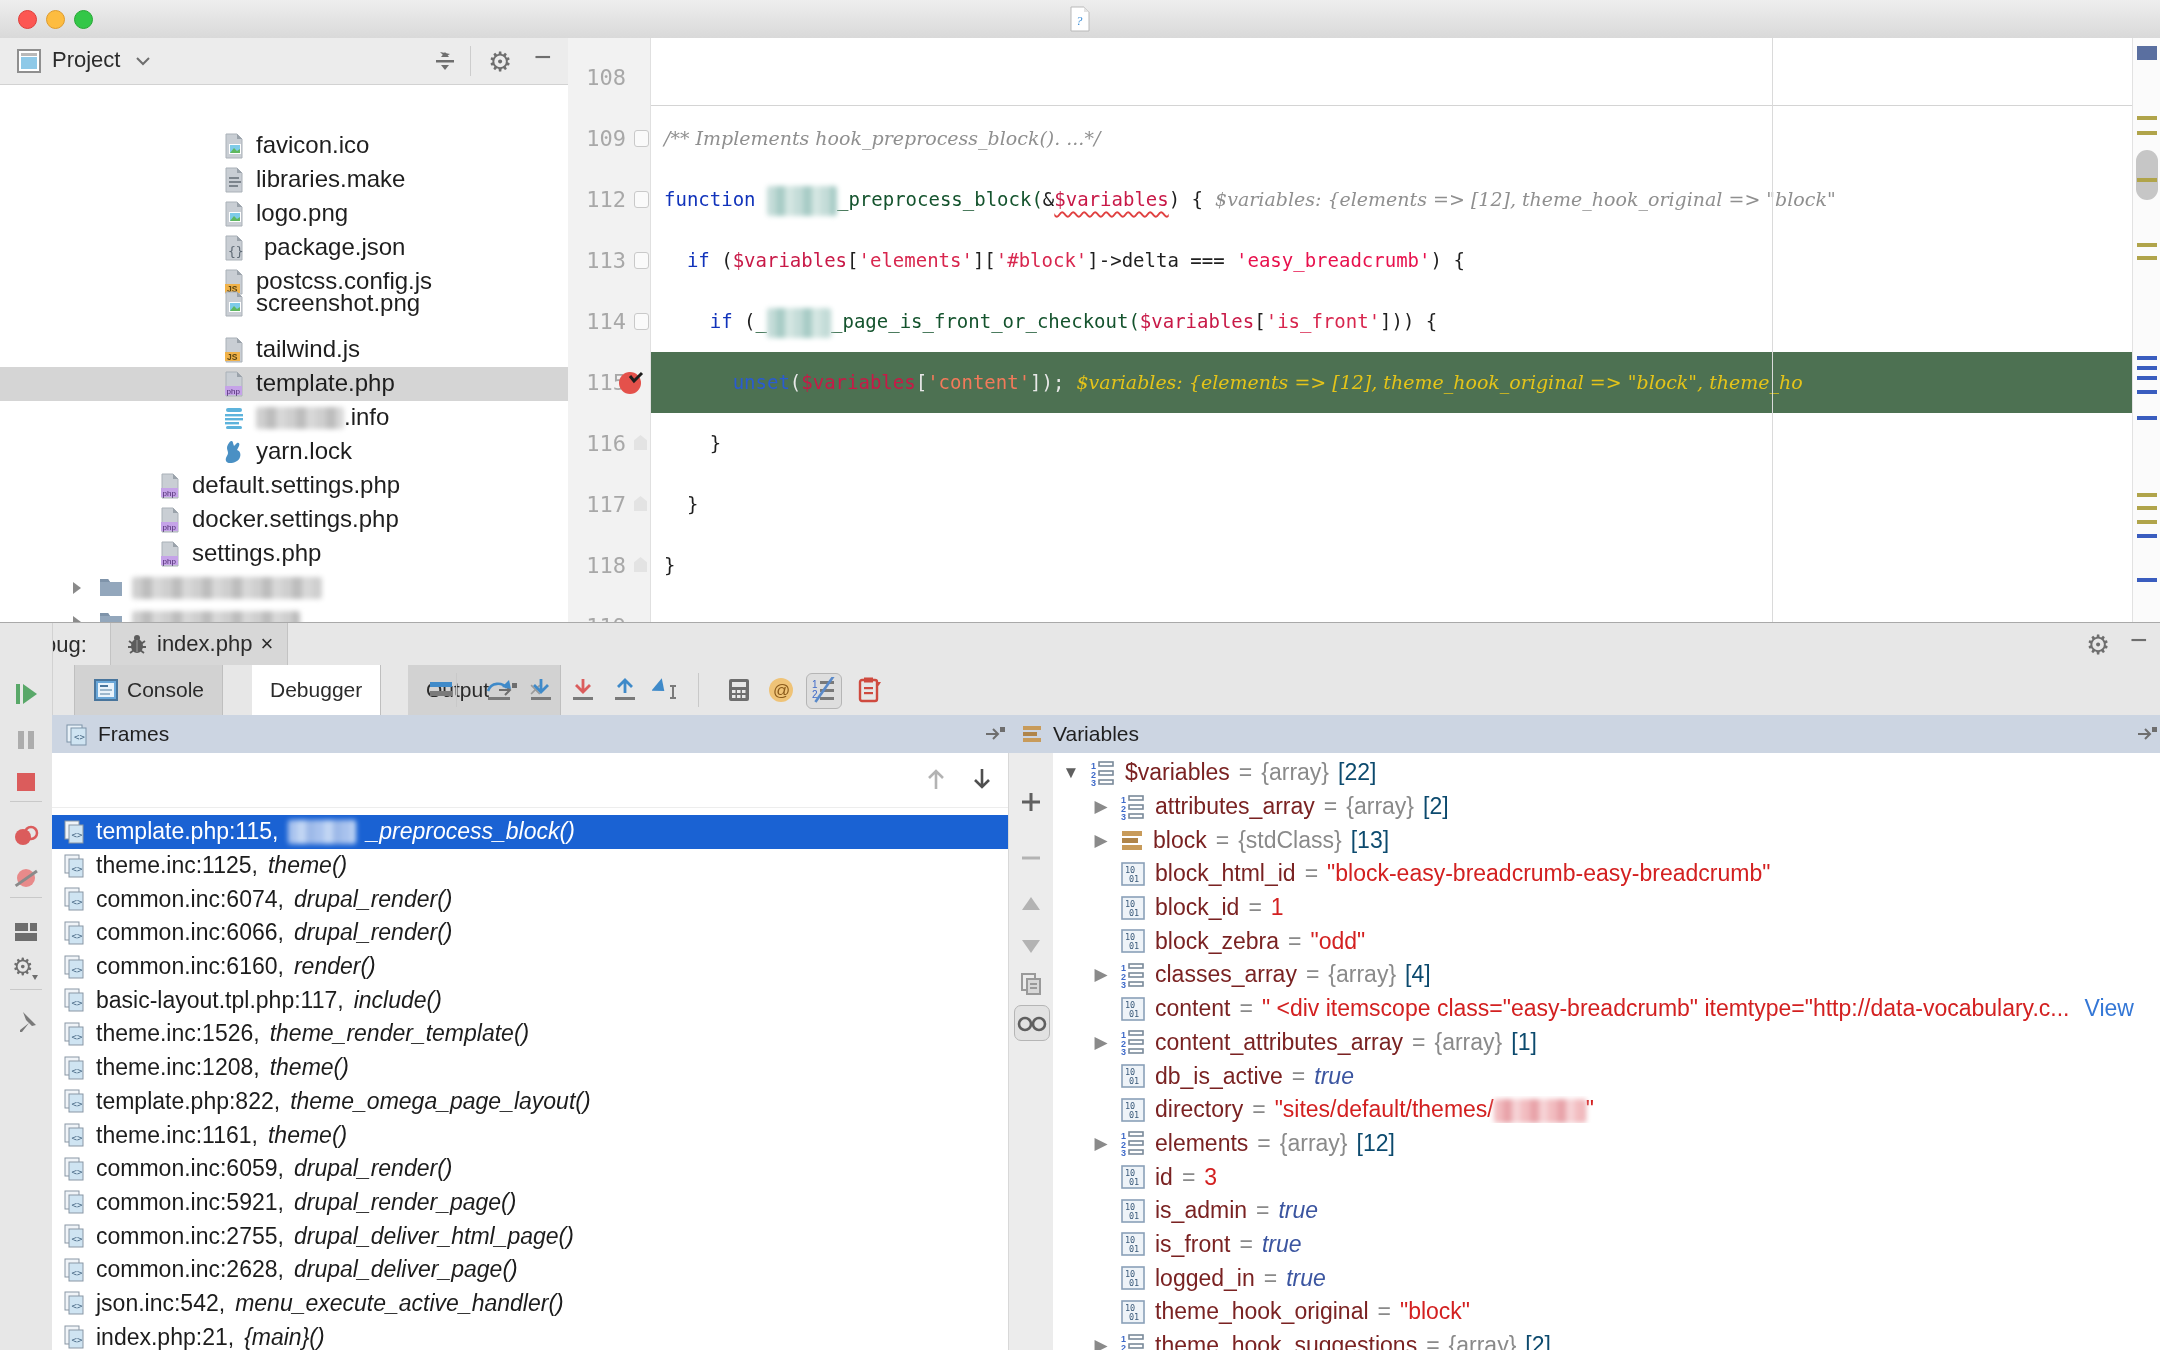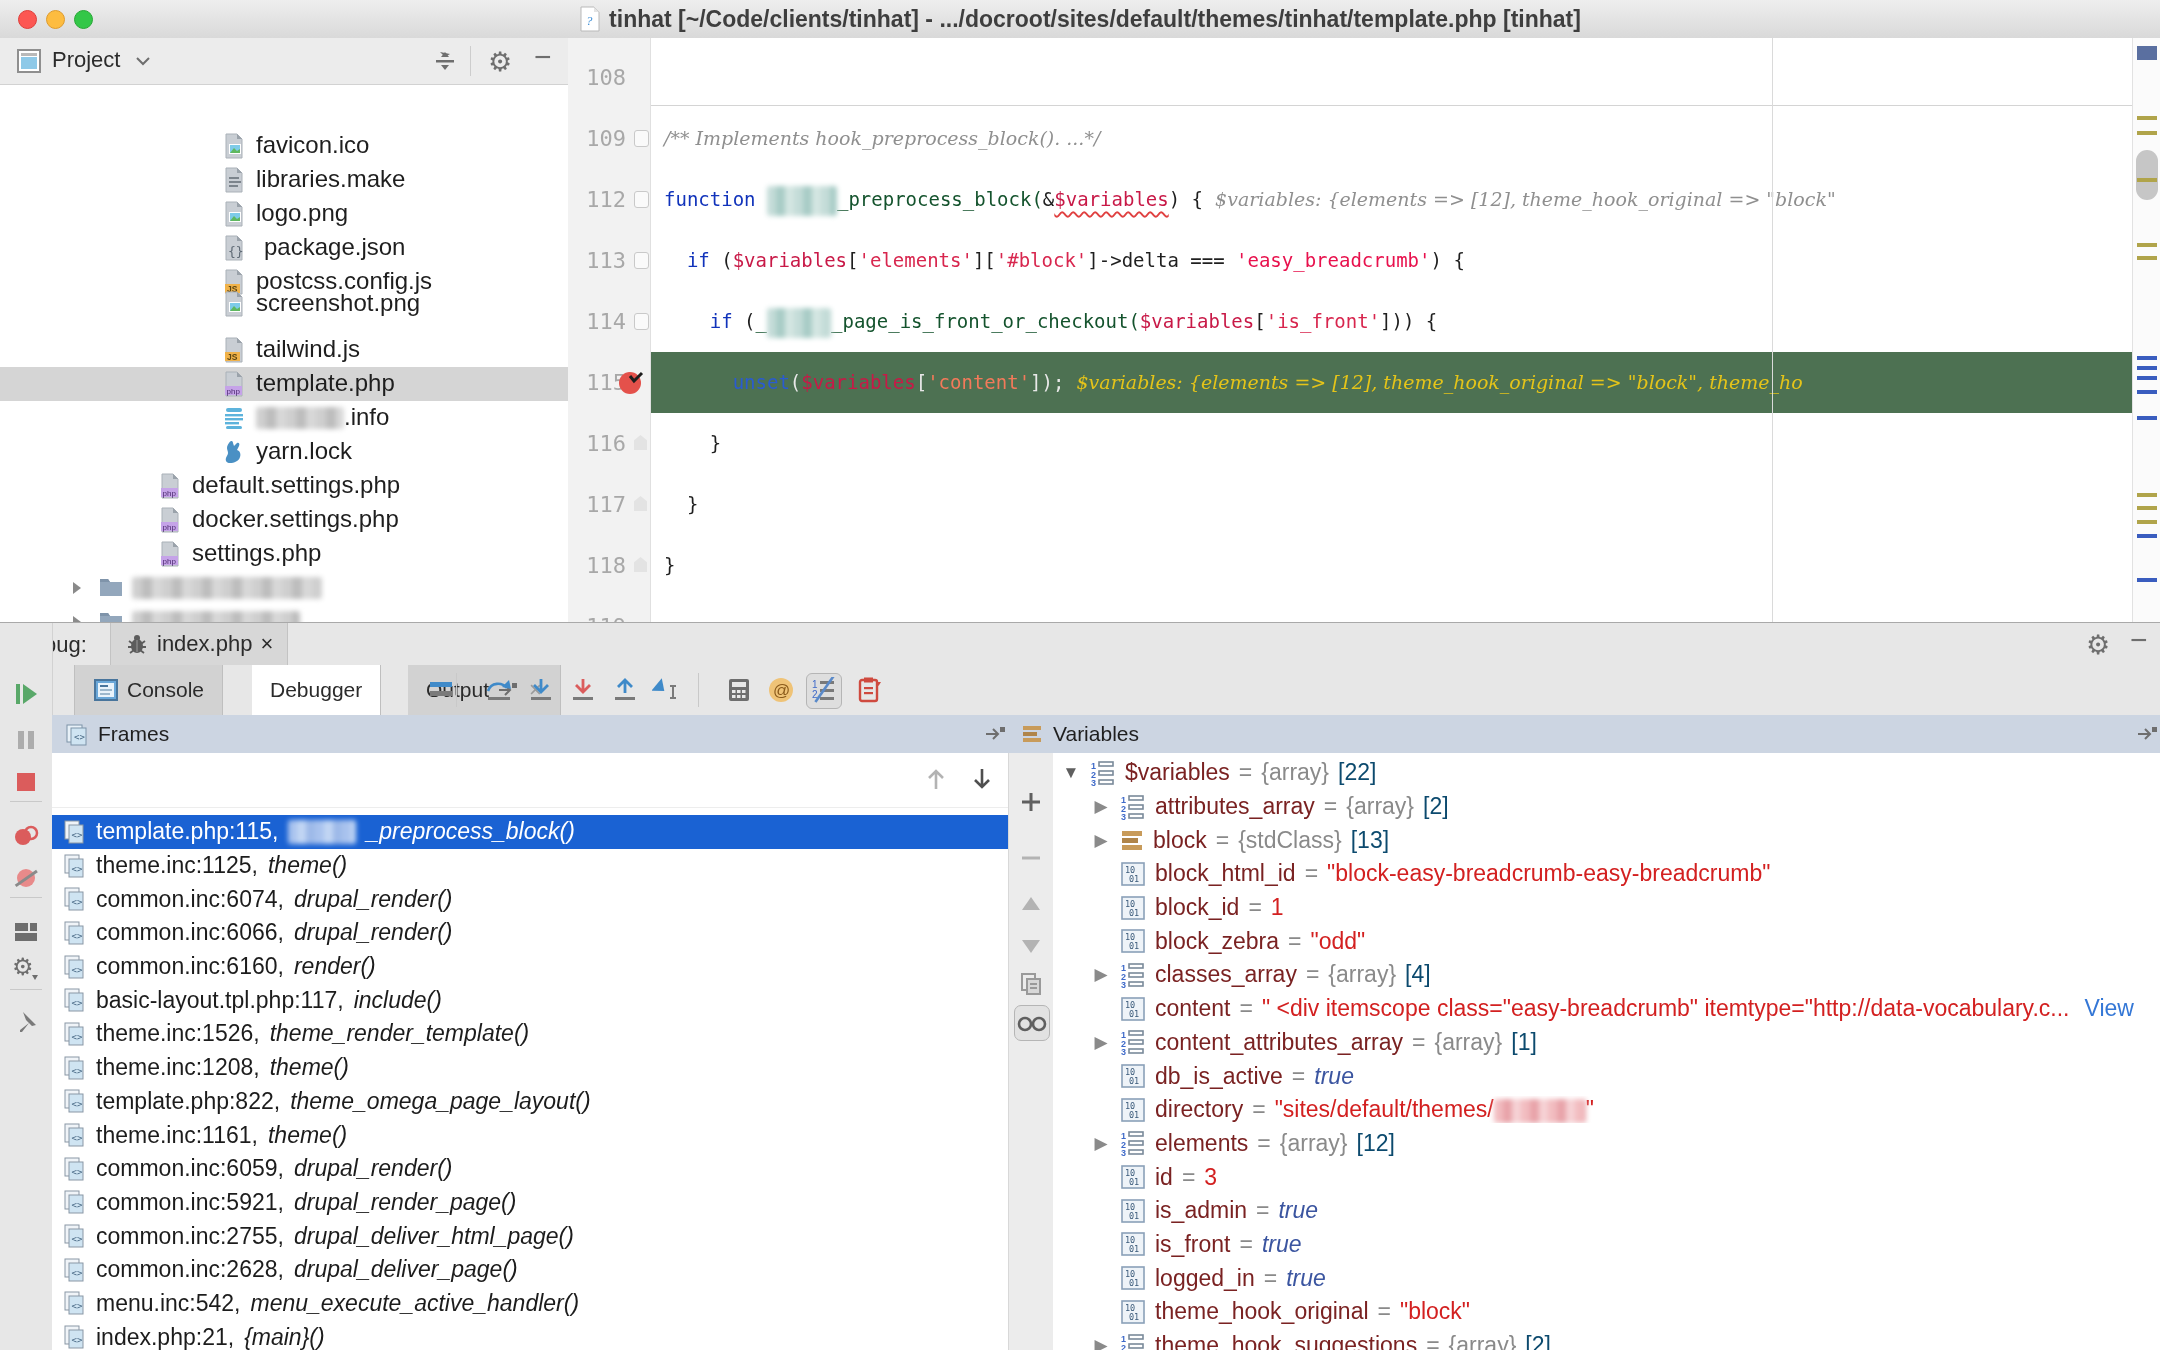--- a/index.html
+++ b/index.html
@@ -111,21 +111,20 @@
   <div class="traffic" style="left:46px;background:#fdbc40;border:1px solid #de9b2d;"></div>
   <div class="traffic" style="left:74px;background:#33c748;border:1px solid #27a835;"></div>
   <div id="title-center" class="abs">
     <span>
       <svg width="22" height="26" viewBox="0 0 22 26">
           <path d="M2 1h13l5 5v19H2z" fill="#fff" stroke="#b9b9b9"></path>
           <path d="M15 1l5 5h-5z" fill="#e4e4e4"></path>
           <text x="7" y="19" font-size="13" fill="#3e8fd6" font-family="serif" font-style="italic">?</text>
         </svg>
     </span>
-    <span id="window-title">tinhat [~/Code/clients/tinhat] - .../docroot/sites/default/themes/tinhat/template.php [tinhat]</span>
   </div>
 </div>
 
 <div id="project" class="abs">
   <div id="project-header" class="abs">
     <span class="abs" style="left:16px;top:10px;">
       <svg width="26" height="26" viewBox="0 0 26 26">
           <rect x="2" y="2" width="22" height="22" fill="#fff" stroke="#8f8f8f" stroke-width="2"></rect>
           <rect x="5" y="9" width="16" height="12" fill="#8ec9e8"></rect>
           <rect x="5" y="5" width="16" height="3" fill="#b9b9b9"></rect>
@@ -771,21 +770,21 @@
           <span class="func">drupal_deliver_page()</span>
         </div>
         <div class="frame-row">
           <span>
             <svg width="24" height="26" viewBox="0 0 24 26">
               <rect x="3" y="2" width="14" height="18" fill="#f0f4f8" stroke="#8a97a5"></rect>
               <rect x="7" y="6" width="14" height="18" fill="#cfe4f2" stroke="#8a97a5"></rect>
               <text x="9.5" y="19" font-size="9" fill="#4a6a86" font-family="monospace">&lt;&gt;</text>
             </svg>
           </span>
-          <span>menu.inc:542, </span>
+          <span>json.inc:542, </span>
           <span class="func">menu_execute_active_handler()</span>
         </div>
         <div class="frame-row">
           <span>
             <svg width="24" height="26" viewBox="0 0 24 26">
               <rect x="3" y="2" width="14" height="18" fill="#f0f4f8" stroke="#8a97a5"></rect>
               <rect x="7" y="6" width="14" height="18" fill="#cfe4f2" stroke="#8a97a5"></rect>
               <text x="9.5" y="19" font-size="9" fill="#4a6a86" font-family="monospace">&lt;&gt;</text>
             </svg>
           </span>

